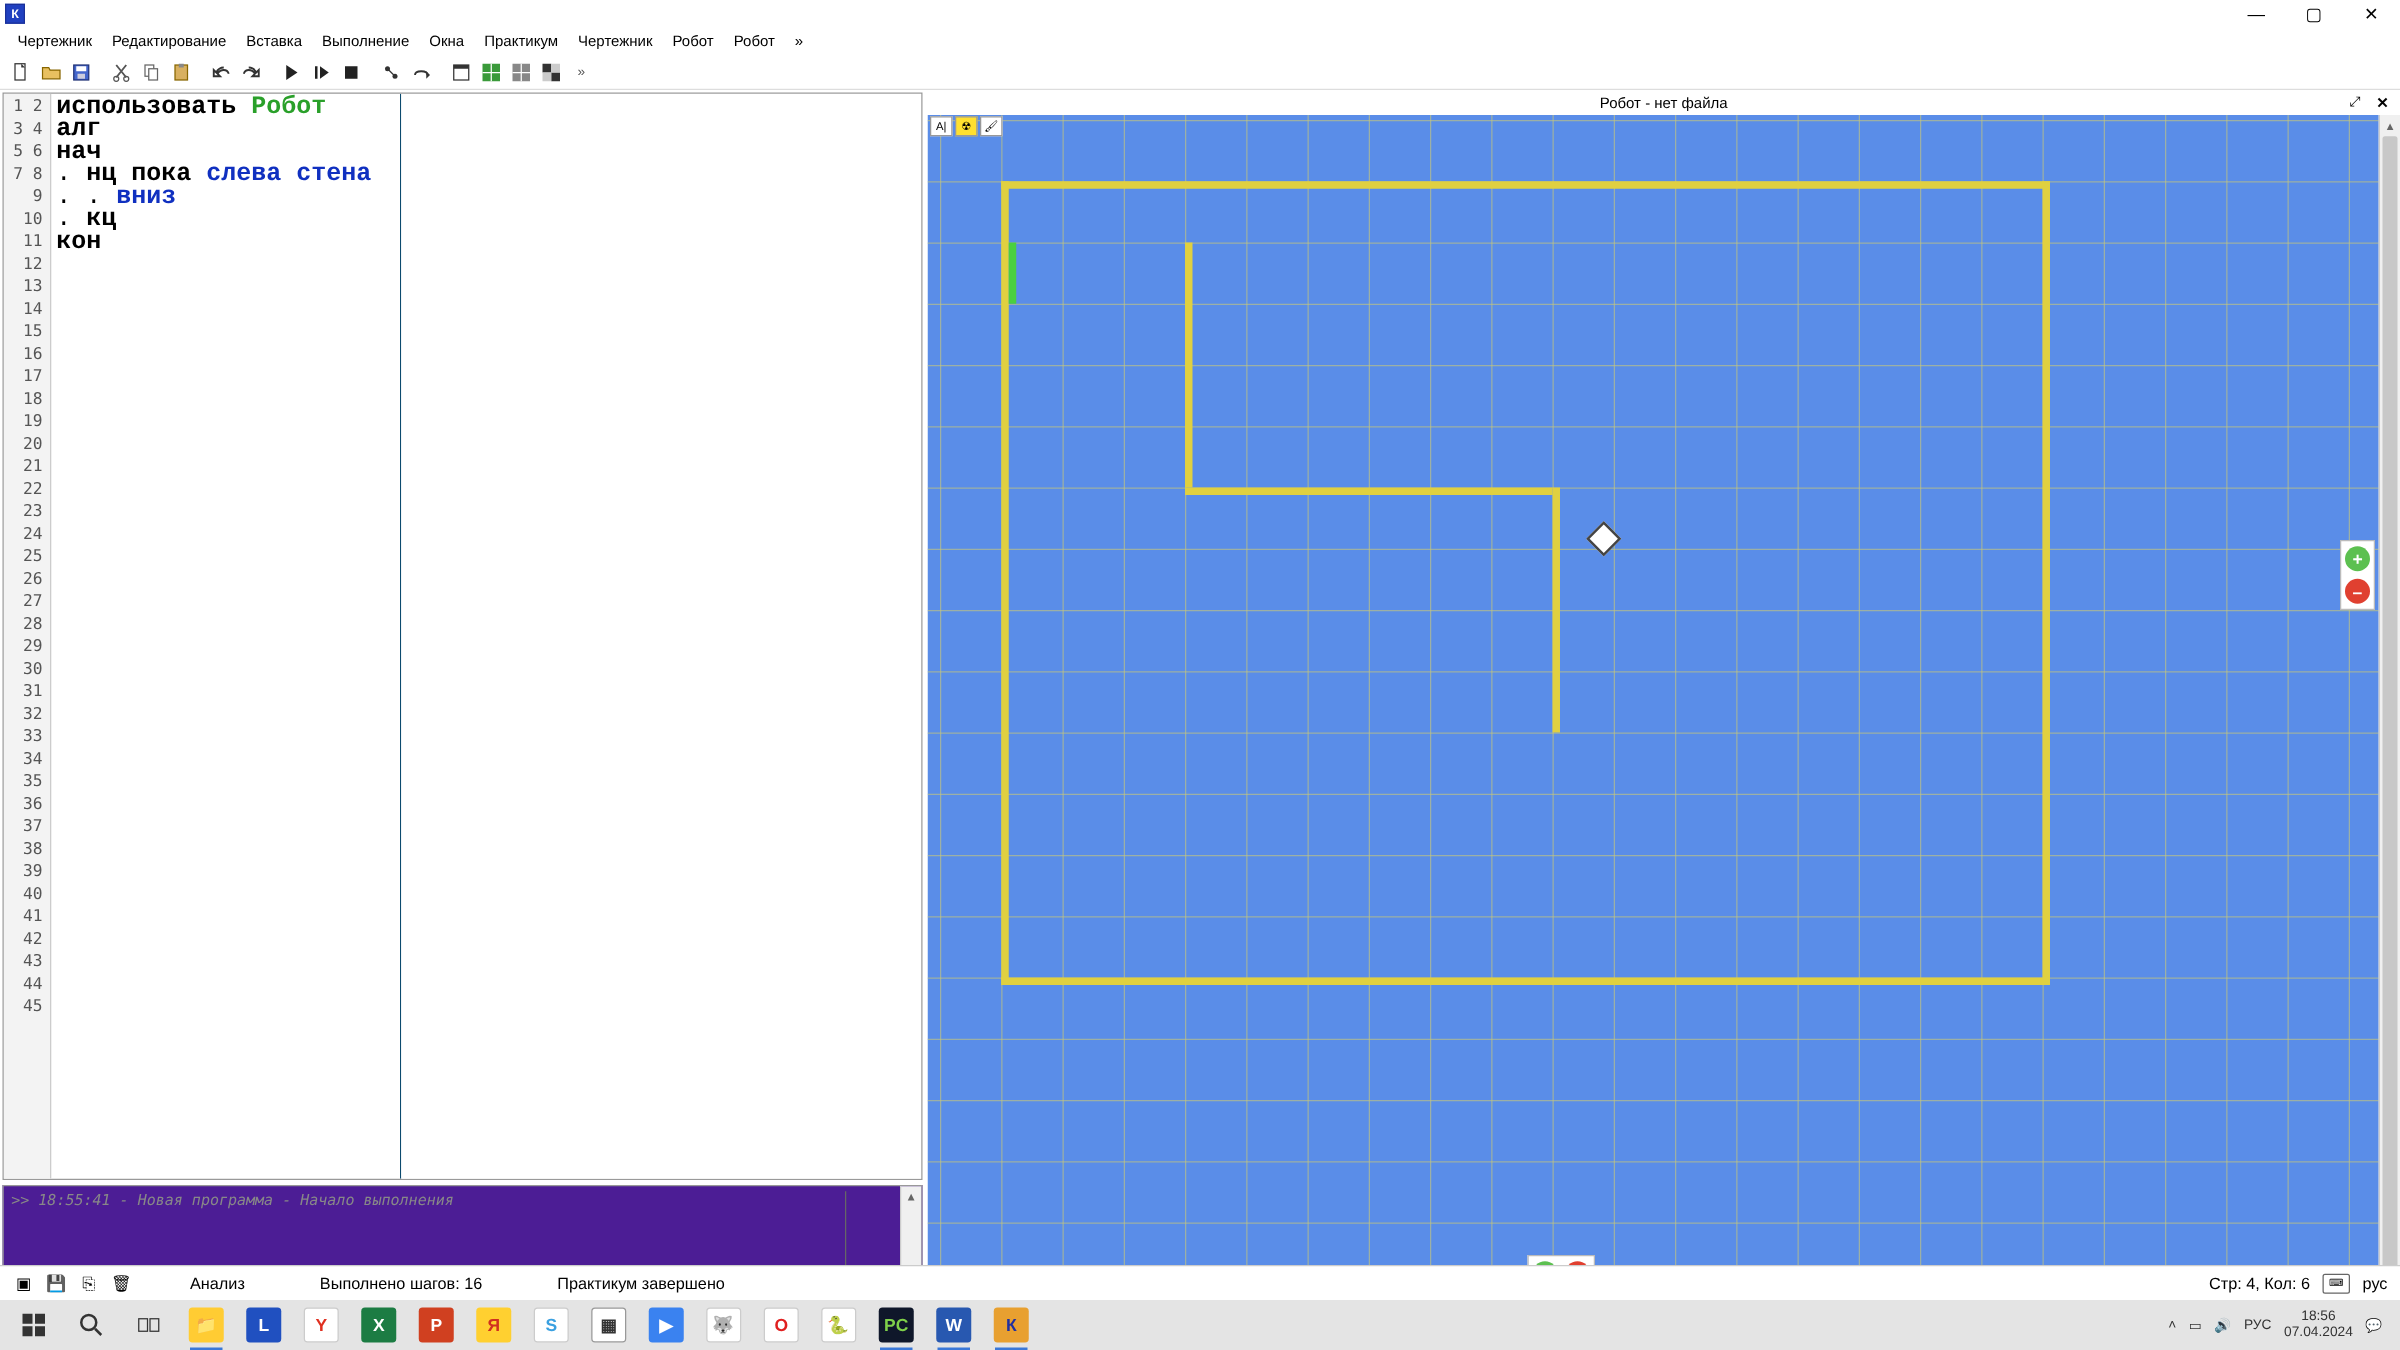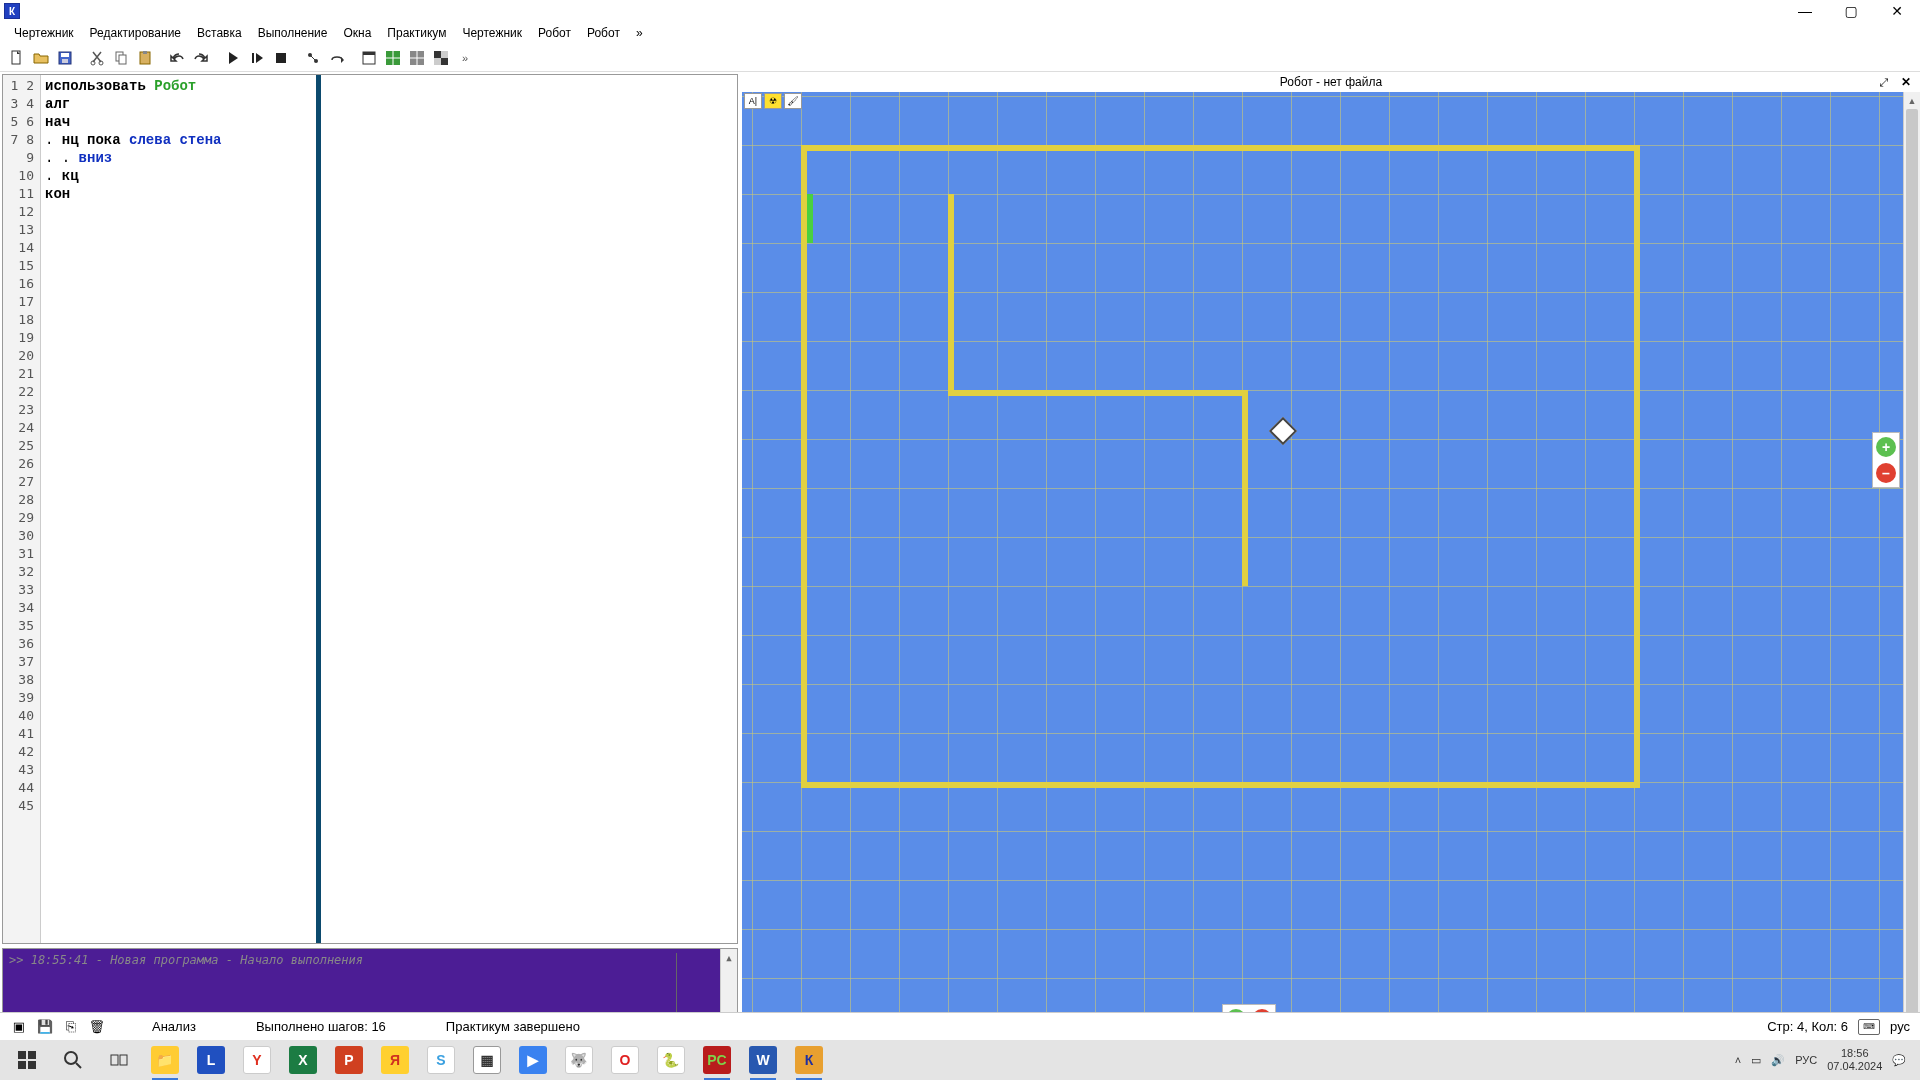--- a/index.html
+++ b/index.html
@@ -23,21 +23,21 @@
   .tbtn svg { width: 16px; height: 16px; }
 
   
   .main-area { position: absolute; top: 72px; left: 0; right: 0; bottom: 40px; display: flex; }
 
   
   .left-col { width: 740px; display: flex; flex-direction: column; }
 
   .editor-wrap { flex: 1; border: 1px solid #999; margin: 2px; position: relative; display: flex; overflow: hidden; background: #fff; }
   .gutter { width: 38px; background: #f3f3f3; border-right: 1px solid #ccc; font-family: Consolas, monospace; font-size: 13px; color: #555; text-align: right; padding: 2px 6px 2px 2px; line-height: 18px; }
-  .code-area { flex: 0 0 280px; width:280px; font-family: Consolas, "Courier New", monospace; font-size: 14px; padding: 2px 4px; line-height: 18px; white-space: pre; border-right: 5px solid #0c4a6e; }
+  .code-area { flex: 0 0 280px; width:280px; font-family: Consolas, "Courier New", monospace; font-size: 20px; padding: 2px 4px; line-height: 18px; white-space: pre; border-right: 1px solid #0c4a6e; }
   .code-area .kw { font-weight: bold; color: #000; }
   .code-area .robot { font-weight: bold; color: #2aa02a; }
   .code-area .cmd { font-weight: bold; color: #1030c0; }
   .side-blank { flex:1; background:#fff; }
 
   .console-wrap { height: 90px; border: 1px solid #999; margin: 2px; font-family: Consolas, monospace; font-size: 12px; color: #888; font-style: italic; padding: 4px 6px; position: relative; background: #4c1d95; }
   .console-wrap .cursor-col { position: absolute; right: 60px; top: 4px; bottom: 4px; width: 1px; border-left: 1px solid #666; }
   .console-scroll { position:absolute; right:0; top:0; bottom:0; width:17px; background:#f0f0f0; border-left:1px solid #ccc;}
   .console-scroll .arrow{height:17px;display:flex;align-items:center;justify-content:center;color:#666;font-size:9px;}
 
@@ -456,21 +456,21 @@
     </div>
   <div class="tb-item">
       <div class="app-badge" style="background:#fff;border:1px solid #ccc;color:#e02020;">O</div>
     </div>
   <div class="tb-item">
       <div class="app-badge" style="background:#fff;border:1px solid #ccc;">
         <span style="color:#3b78a8;">🐍</span>
       </div>
     </div>
   <div class="tb-item active">
-      <div class="app-badge" style="background:#b91c1c;color:#7fd04a;">PC</div>
+      <div class="app-badge" style="background:#0f172a;color:#7fd04a;">PC</div>
     </div>
   <div class="tb-item active">
       <div class="app-badge" style="background:#2858b0;">W</div>
     </div>
   <div class="tb-item active">
       <div class="app-badge" style="background:#e8a030;color:#2030a0;">К</div>
     </div>
   <div class="spacer"></div>
   <div class="tray">
     <span>˄</span>

